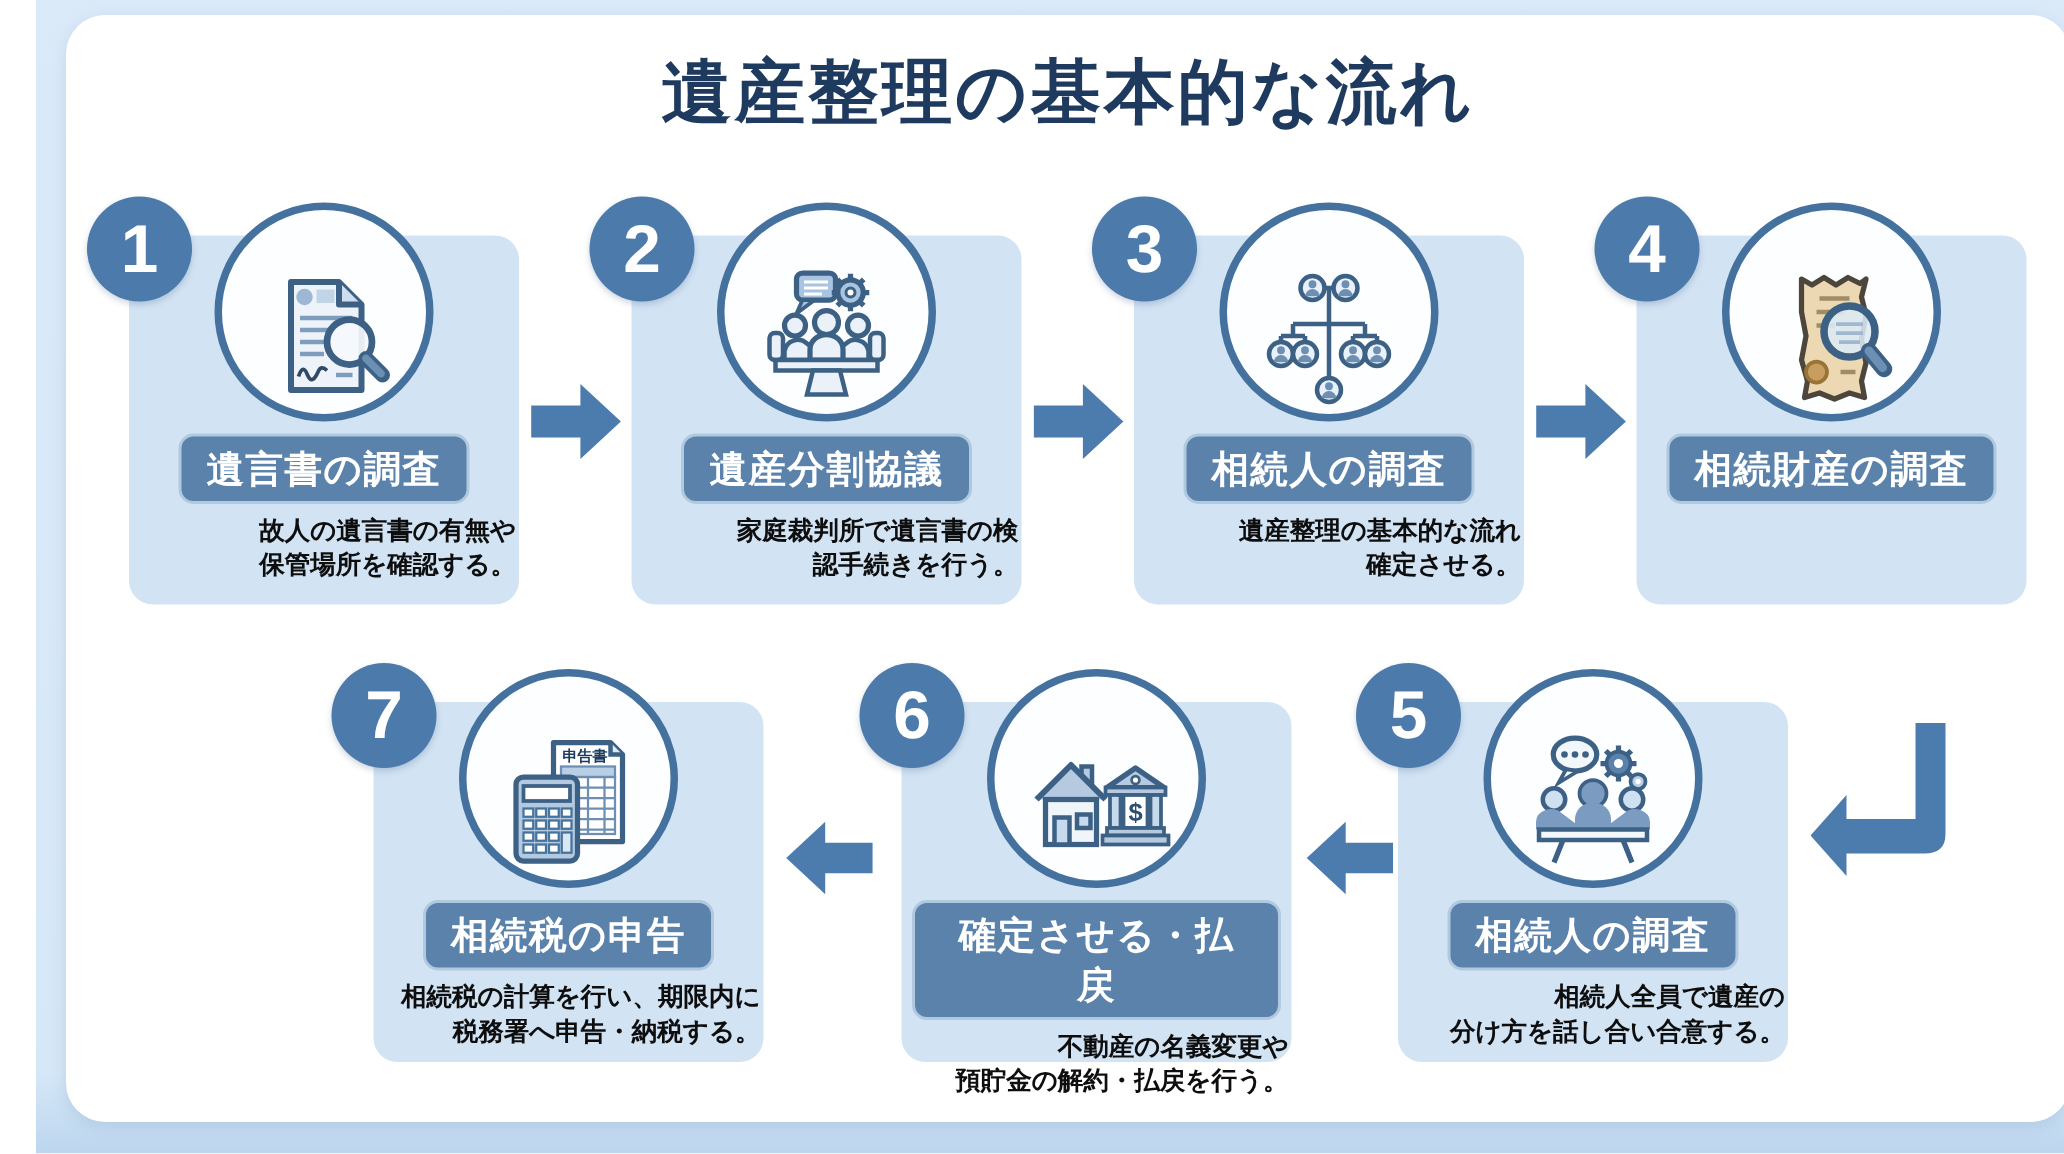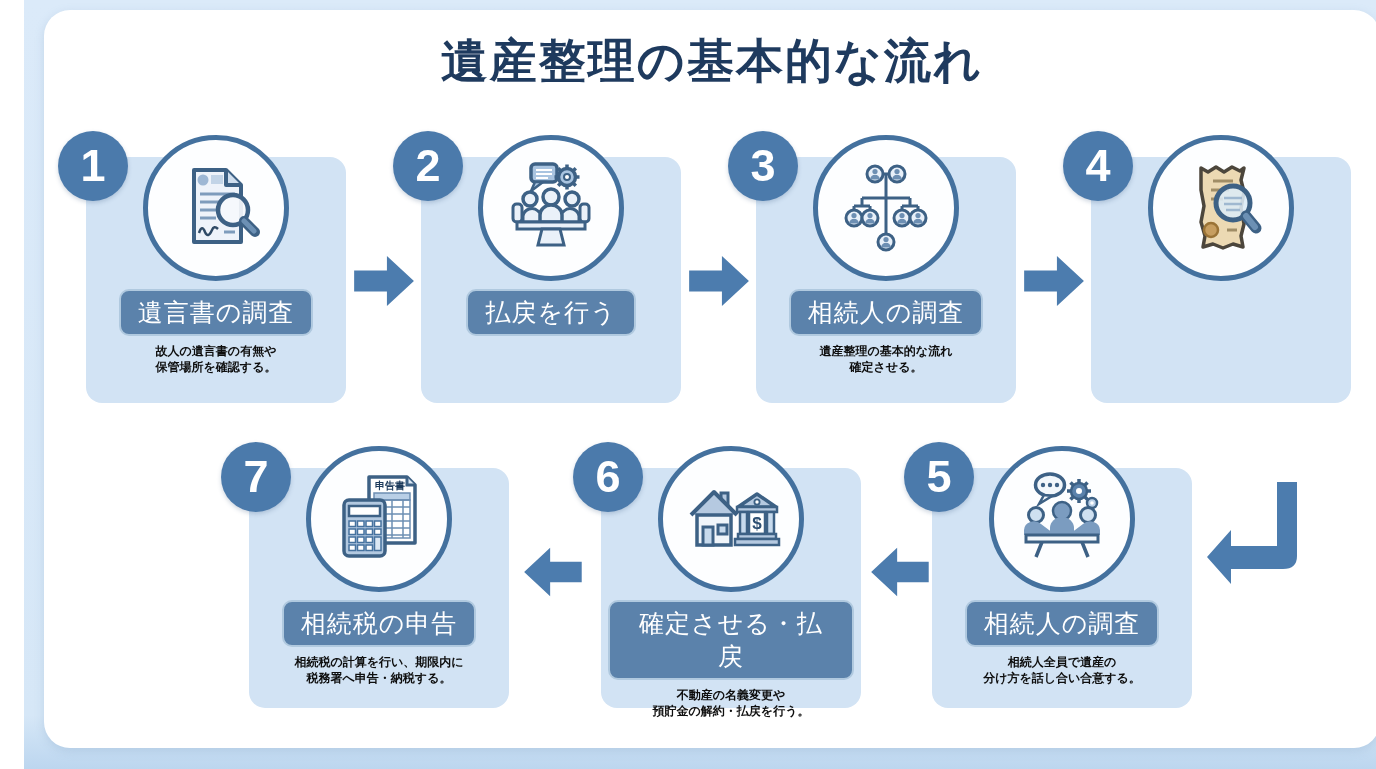--- a/index.html
+++ b/index.html
@@ -55,42 +55,42 @@
     z-index: 3;
     box-shadow: 0 2px 4px rgba(60,90,130,.25);
   }
   .iconwrap {
     position: relative;
     width: 146px; height: 146px;
     margin: -22px auto 0;
     background: #fdfeff;
     border: 5px solid #44719e;
     border-radius: 50%;
-    display: flex; align-items: center; justify-content: center;
+    display: flex; align-items: flex-end; justify-content: center;
     z-index: 2;
   }
   .pill {
     margin: 8px auto 0;
     width: max-content;
     max-width: 246px;
     background: #5b82ab;
     border: 2px solid #b0c9df;
     border-radius: 10px;
     padding: 5px 17px;
     color: #ffffff;
     font-size: 25px;
-    font-weight: normal;
+    font-weight: bold;
     letter-spacing: 1px;
     text-align: center;
   }
   .desc {
     margin-top: 7px;
     padding: 0 2px;
-    text-align: center;
-    font-size: 12px;
+    text-align: right;
+    font-size: 17px;
     font-weight: bold;
     line-height: 1.35;
     color: #0e0e0e;
     white-space: pre-line;
   }
   .arrow { position: absolute; z-index: 1; }
 </style>
 </head>
 <body>
 
@@ -155,21 +155,23 @@
         <circle cx="29" cy="41" r="7" fill="#eaf1f9" stroke="#3d6185" stroke-width="3.5"></circle>
         <circle cx="71" cy="41" r="7" fill="#eaf1f9" stroke="#3d6185" stroke-width="3.5"></circle>
         <circle cx="50" cy="39" r="8" fill="#eaf1f9" stroke="#3d6185" stroke-width="3.5"></circle>
         <path d="M22 64 v-6 a9 9 0 0 1 15 -5 l9 7 v4 z" fill="#eaf1f9" stroke="#3d6185" stroke-width="3"></path>
         <path d="M78 64 v-6 a9 9 0 0 0 -15 -5 l-9 7 v4 z" fill="#eaf1f9" stroke="#3d6185" stroke-width="3"></path>
         <path d="M39 64 V57 a11 10 0 0 1 22 0 V64 Z" fill="#eaf1f9" stroke="#3d6185" stroke-width="3.5"></path>
         <rect x="16" y="64" width="68" height="7" fill="#eaf1f9" stroke="#3d6185" stroke-width="3"></rect>
         <path d="M41 71 L37 87 H63 L59 71 Z" fill="#eaf1f9" stroke="#3d6185" stroke-width="3"></path>
       </svg>
     </div>
-    <div class="pill">払戻を行う</div>
+    <div class="pill">遺産分割協議</div>
+    <div class="desc">家庭裁判所で遺言書の検
+認手続きを行う。</div>
   </div>
 
   <div class="card r1" style="left:732px">
     <div class="badge">3</div>
     <div class="iconwrap">
       <svg width="100" height="100" viewBox="0 0 100 100">
         <defs>
           <g id="avA">
             <circle r="8" fill="#e8f0f9" stroke="#3d6185" stroke-width="3"></circle>
             <circle cy="-2.5" r="2.6" fill="#6d8fb3"></circle>
@@ -206,20 +208,21 @@
         <circle cx="62" cy="45" r="17" fill="#dceaf6" fill-opacity="0.88" stroke="#3d6185" stroke-width="5"></circle>
         <g stroke="#9fb8d0" stroke-width="2.5">
           <line x1="53" y1="40" x2="71" y2="40"></line>
             <line x1="53" y1="46" x2="71" y2="46"></line>
             <line x1="55" y1="52" x2="69" y2="52"></line>
         </g>
         <line x1="75" y1="58" x2="85" y2="70" stroke="#3d6185" stroke-width="11" stroke-linecap="round"></line>
         <line x1="75" y1="58" x2="84" y2="69" stroke="#6c90b4" stroke-width="6" stroke-linecap="round"></line>
       </svg>
     </div>
+    <div class="pill">相続財産の調査</div>
   </div>
 
   <div class="card r2" style="left:908px">
     <div class="badge">5</div>
     <div class="iconwrap">
       <svg width="100" height="100" viewBox="0 0 100 100">
         <ellipse cx="38" cy="16" rx="14.5" ry="11" fill="#f2f7fb" stroke="#3d6185" stroke-width="3.5"></ellipse>
         <circle cx="31" cy="16" r="2.2" fill="#3d6185"></circle>
           <circle cx="38" cy="16" r="2.2" fill="#3d6185"></circle>
           <circle cx="45" cy="16" r="2.2" fill="#3d6185"></circle>

